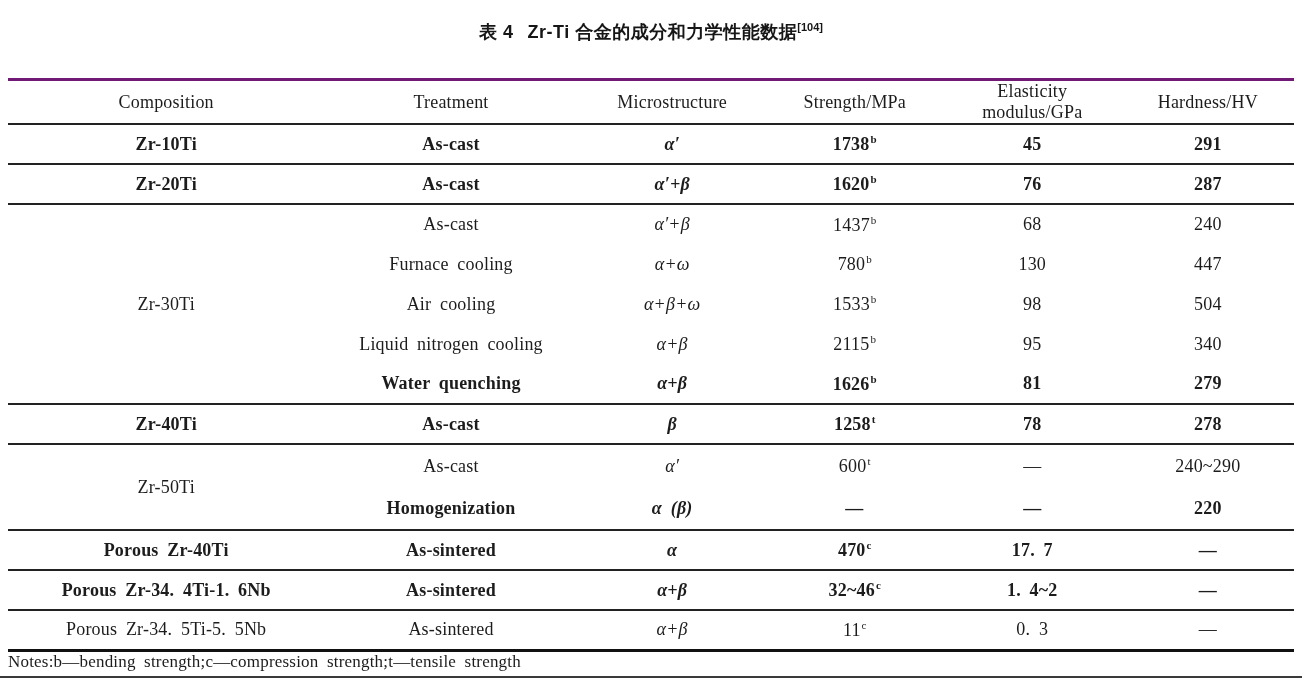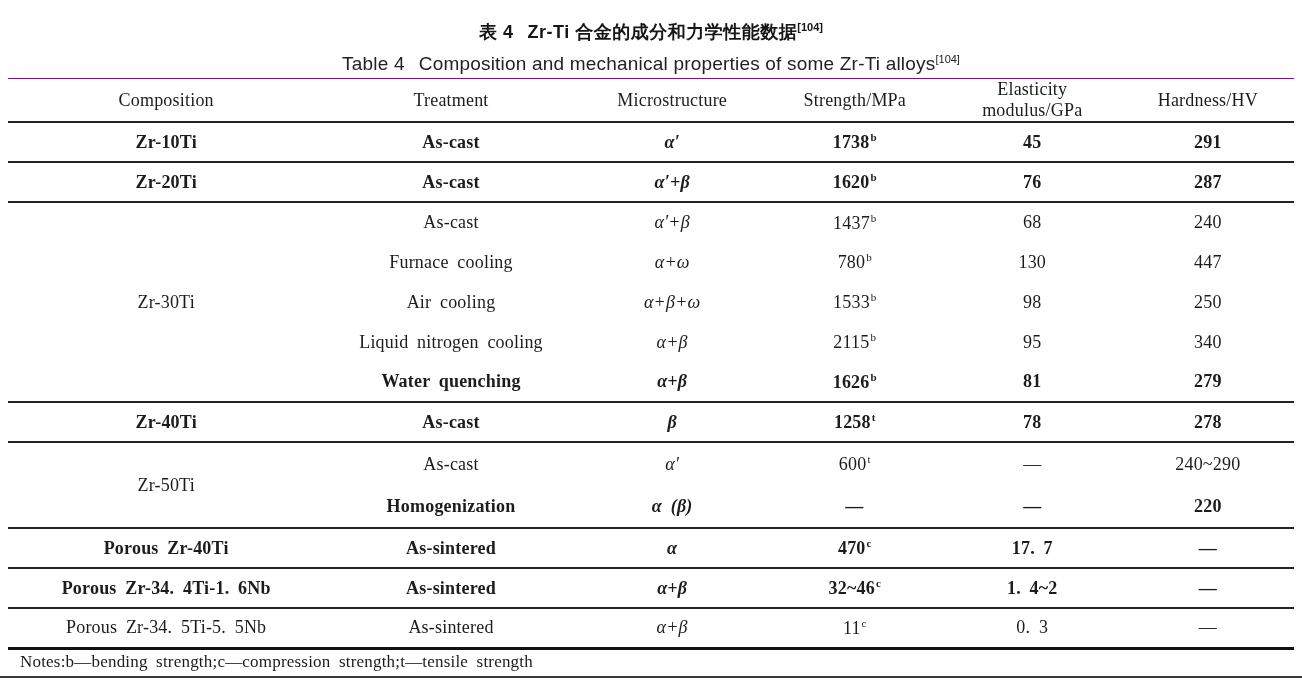--- a/index.html
+++ b/index.html
@@ -29,21 +29,21 @@
   }
   .title-label { margin-right: 14px; }
   .ref-sup { font-size: 11px; vertical-align: super; letter-spacing: 0; }
 
   
   .tablewrap { position: absolute; left: 8px; right: 8px; top: 78px; }
   table.datatable {
     width: 100%;
     border-collapse: collapse;
     table-layout: fixed;
-    border-top: 1px solid #701a75;
+    border-top: 3px solid #701a75;
     font-size: 18px;
   }
   col.c1 { width: 24.6%; }
   col.c2 { width: 19.7%; }
   col.c3 { width: 14.7%; }
   col.c4 { width: 13.7%; }
   col.c5 { width: 13.9%; }
   col.c6 { width: 13.4%; }
 
   th, td {
@@ -62,21 +62,21 @@
   tr.rule > td { border-bottom: 2px solid #222222; font-weight: bold; }
   td.span-rule { border-bottom: 2px solid #222222; }
   tr.thickrule > td { border-bottom: 3px solid #111111; }
 
   td.micro { font-style: italic; font-size: 18px; }
   sup.marker { font-size: 11px; vertical-align: super; font-style: normal; margin-left: 1px; }
 
   
   .notes {
     position: absolute;
-    left: 20px;
+    left: 8px;
     right: 8px;
     top: 648px;
     height: 28px;
     display: flex;
     align-items: center;
     font-size: 17px;
     letter-spacing: 0.2px;
     word-spacing: 4px;
     color: #1c1c1c;
   }
@@ -87,23 +87,20 @@
     top: 676px;
     border-bottom: 2px solid #3a3a3a;
   }
 </style>
 </head>
 <body>
 
 <div class="titles">
   <div class="title-zh">
     <span class="title-label">表 4</span><span>Zr-Ti 合金的成分和力学性能数据</span><span class="ref-sup">[104]</span>
-  </div>
-  <div class="title-en">
-    <span class="title-label">Table 4</span><span>Composition and mechanical properties of some Zr-Ti alloys</span><span class="ref-sup">[104]</span>
   </div>
 </div>
 
 <div class="tablewrap">
 <table class="datatable">
   <colgroup>
     <col class="c1">
         <col class="c2">
         <col class="c3">
         <col class="c4">
@@ -150,21 +147,21 @@
       <td class="micro">α+ω</td>
       <td><span>780</span><sup class="marker">b</sup></td>
       <td>130</td>
       <td>447</td>
     </tr>
     <tr>
       <td>Air cooling</td>
       <td class="micro">α+β+ω</td>
       <td><span>1533</span><sup class="marker">b</sup></td>
       <td>98</td>
-      <td>250</td>
+      <td>504</td>
     </tr>
     <tr>
       <td>Liquid nitrogen cooling</td>
       <td class="micro">α+β</td>
       <td><span>2115</span><sup class="marker">b</sup></td>
       <td>95</td>
       <td>340</td>
     </tr>
     <tr class="rule">
       <td>Water quenching</td>

